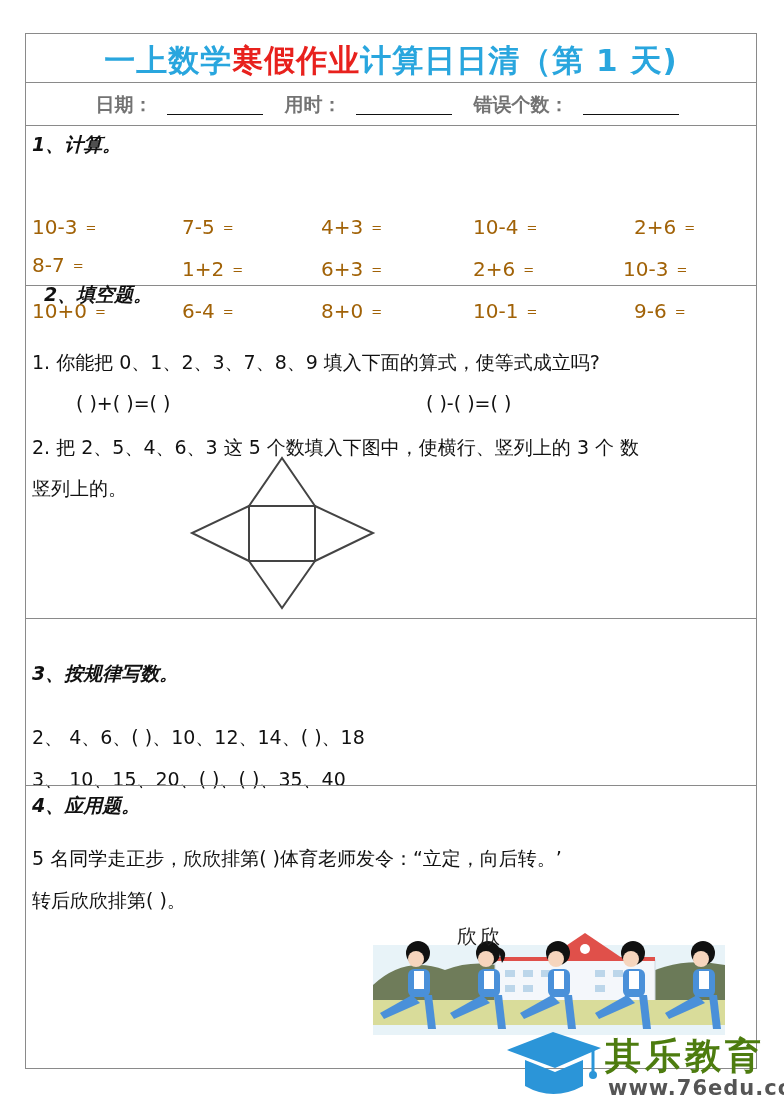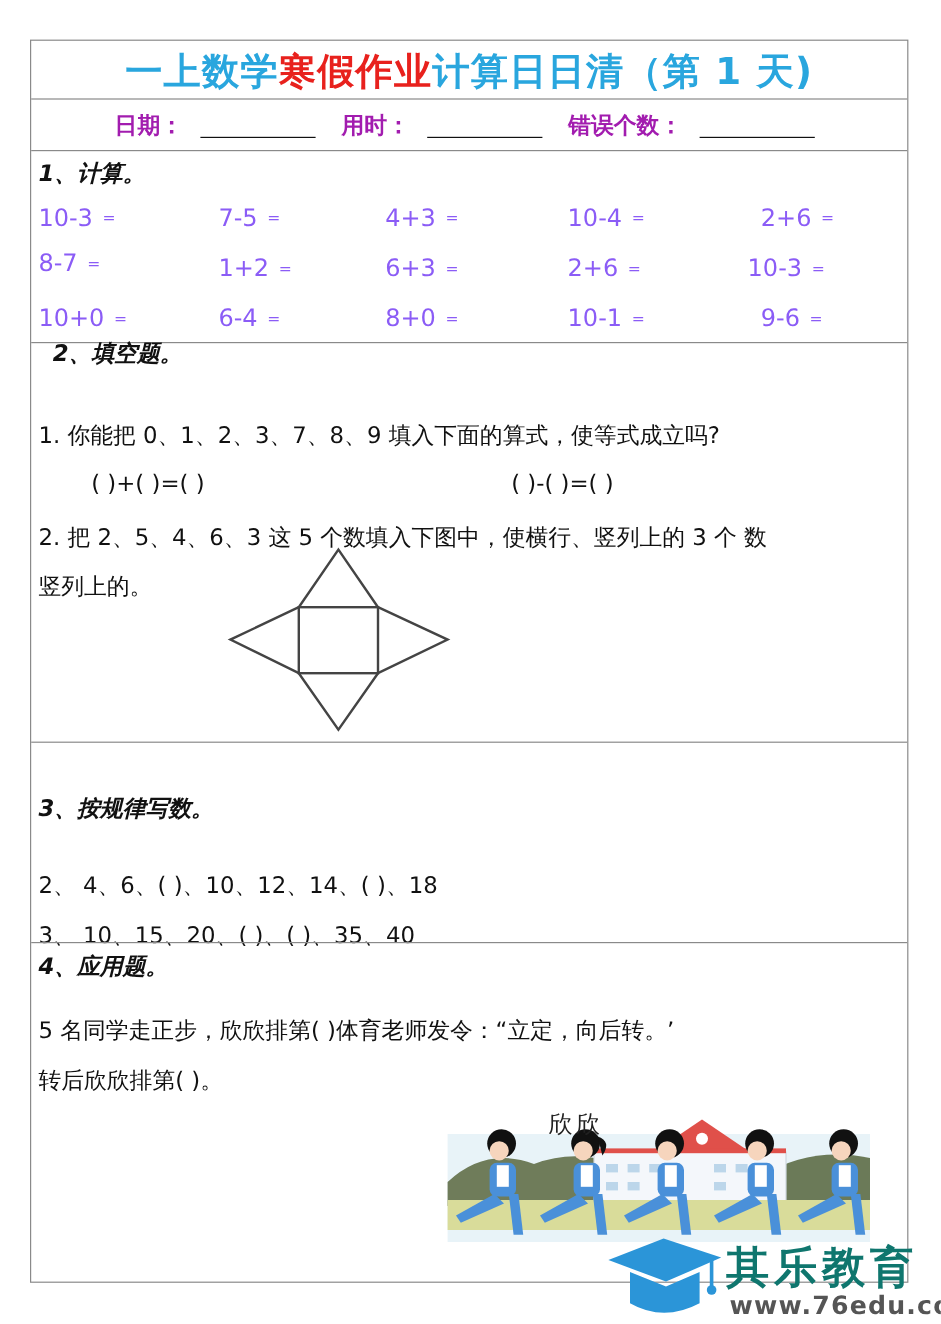--- a/index.html
+++ b/index.html
@@ -17,34 +17,34 @@
     .title {
       position:absolute; left:0; right:0; top:4px; height:44px;
       text-align:center; font-size:31px; font-weight:bold; letter-spacing:1px;
       line-height:44px;
     }
     .title .blue { color:#29a6de; }
     .title .red { color:#e8211d; }
     .meta {
       position:absolute; left:0; right:0; top:50px; height:42px;
       display:flex; justify-content:center; align-items:center; gap:14px;
-      font-size:19px; font-weight:bold; color:#a21caf;
+      font-size:19px; font-weight:bold; color:#737373;
     }
     .meta .blank { display:inline-block; width:96px; border-bottom:1.5px solid #111; height:18px; margin-right:8px; }
     .sec-title { position:absolute; left:6px; font-size:19px; font-weight:bold; color:#111;font-style:italic; }
-    .calc { position:absolute; font-size:20px; color:#8b5cf6; }
+    .calc { position:absolute; font-size:20px; color:#a16207;margin-top:46px; }
     .calc .eq { font-size:13px; margin-left:8px; vertical-align:2px; }
     .line { position:absolute; left:6px; font-size:19px; color:#111; white-space:nowrap;margin-top:14px; }
     .diagram { position:absolute; left:0; top:0; }
     .pic {
       position:absolute; left:345px; top:885px; width:380px; height:152px;
     }
     .pic-label { position:absolute; left:90px; top:8px; font-size:20px; color:#222; letter-spacing:3px; }
     .watermark { position:absolute; left:505px; top:1028px; width:279px; height:75px; }
-    .wm-text { position:absolute; left:100px; top:4px; font-size:36px; font-weight:bold; color:#0f766e; letter-spacing:4px; }
+    .wm-text { position:absolute; left:100px; top:4px; font-size:36px; font-weight:bold; color:#4d7c0f; letter-spacing:4px; }
     .wm-url { position:absolute; left:103px; top:48px; font-size:21px; font-weight:bold; color:#555; letter-spacing:1px; }
   </style>
 </head>
 <body>
 
 <div class="sheet">
   <div class="title">
     <span class="blue">一上数学</span><span class="red">寒假作业</span><span class="blue">计算日日清（第 1 天)</span>
   </div>
   <div class="hline" style="top:48px;"></div>

